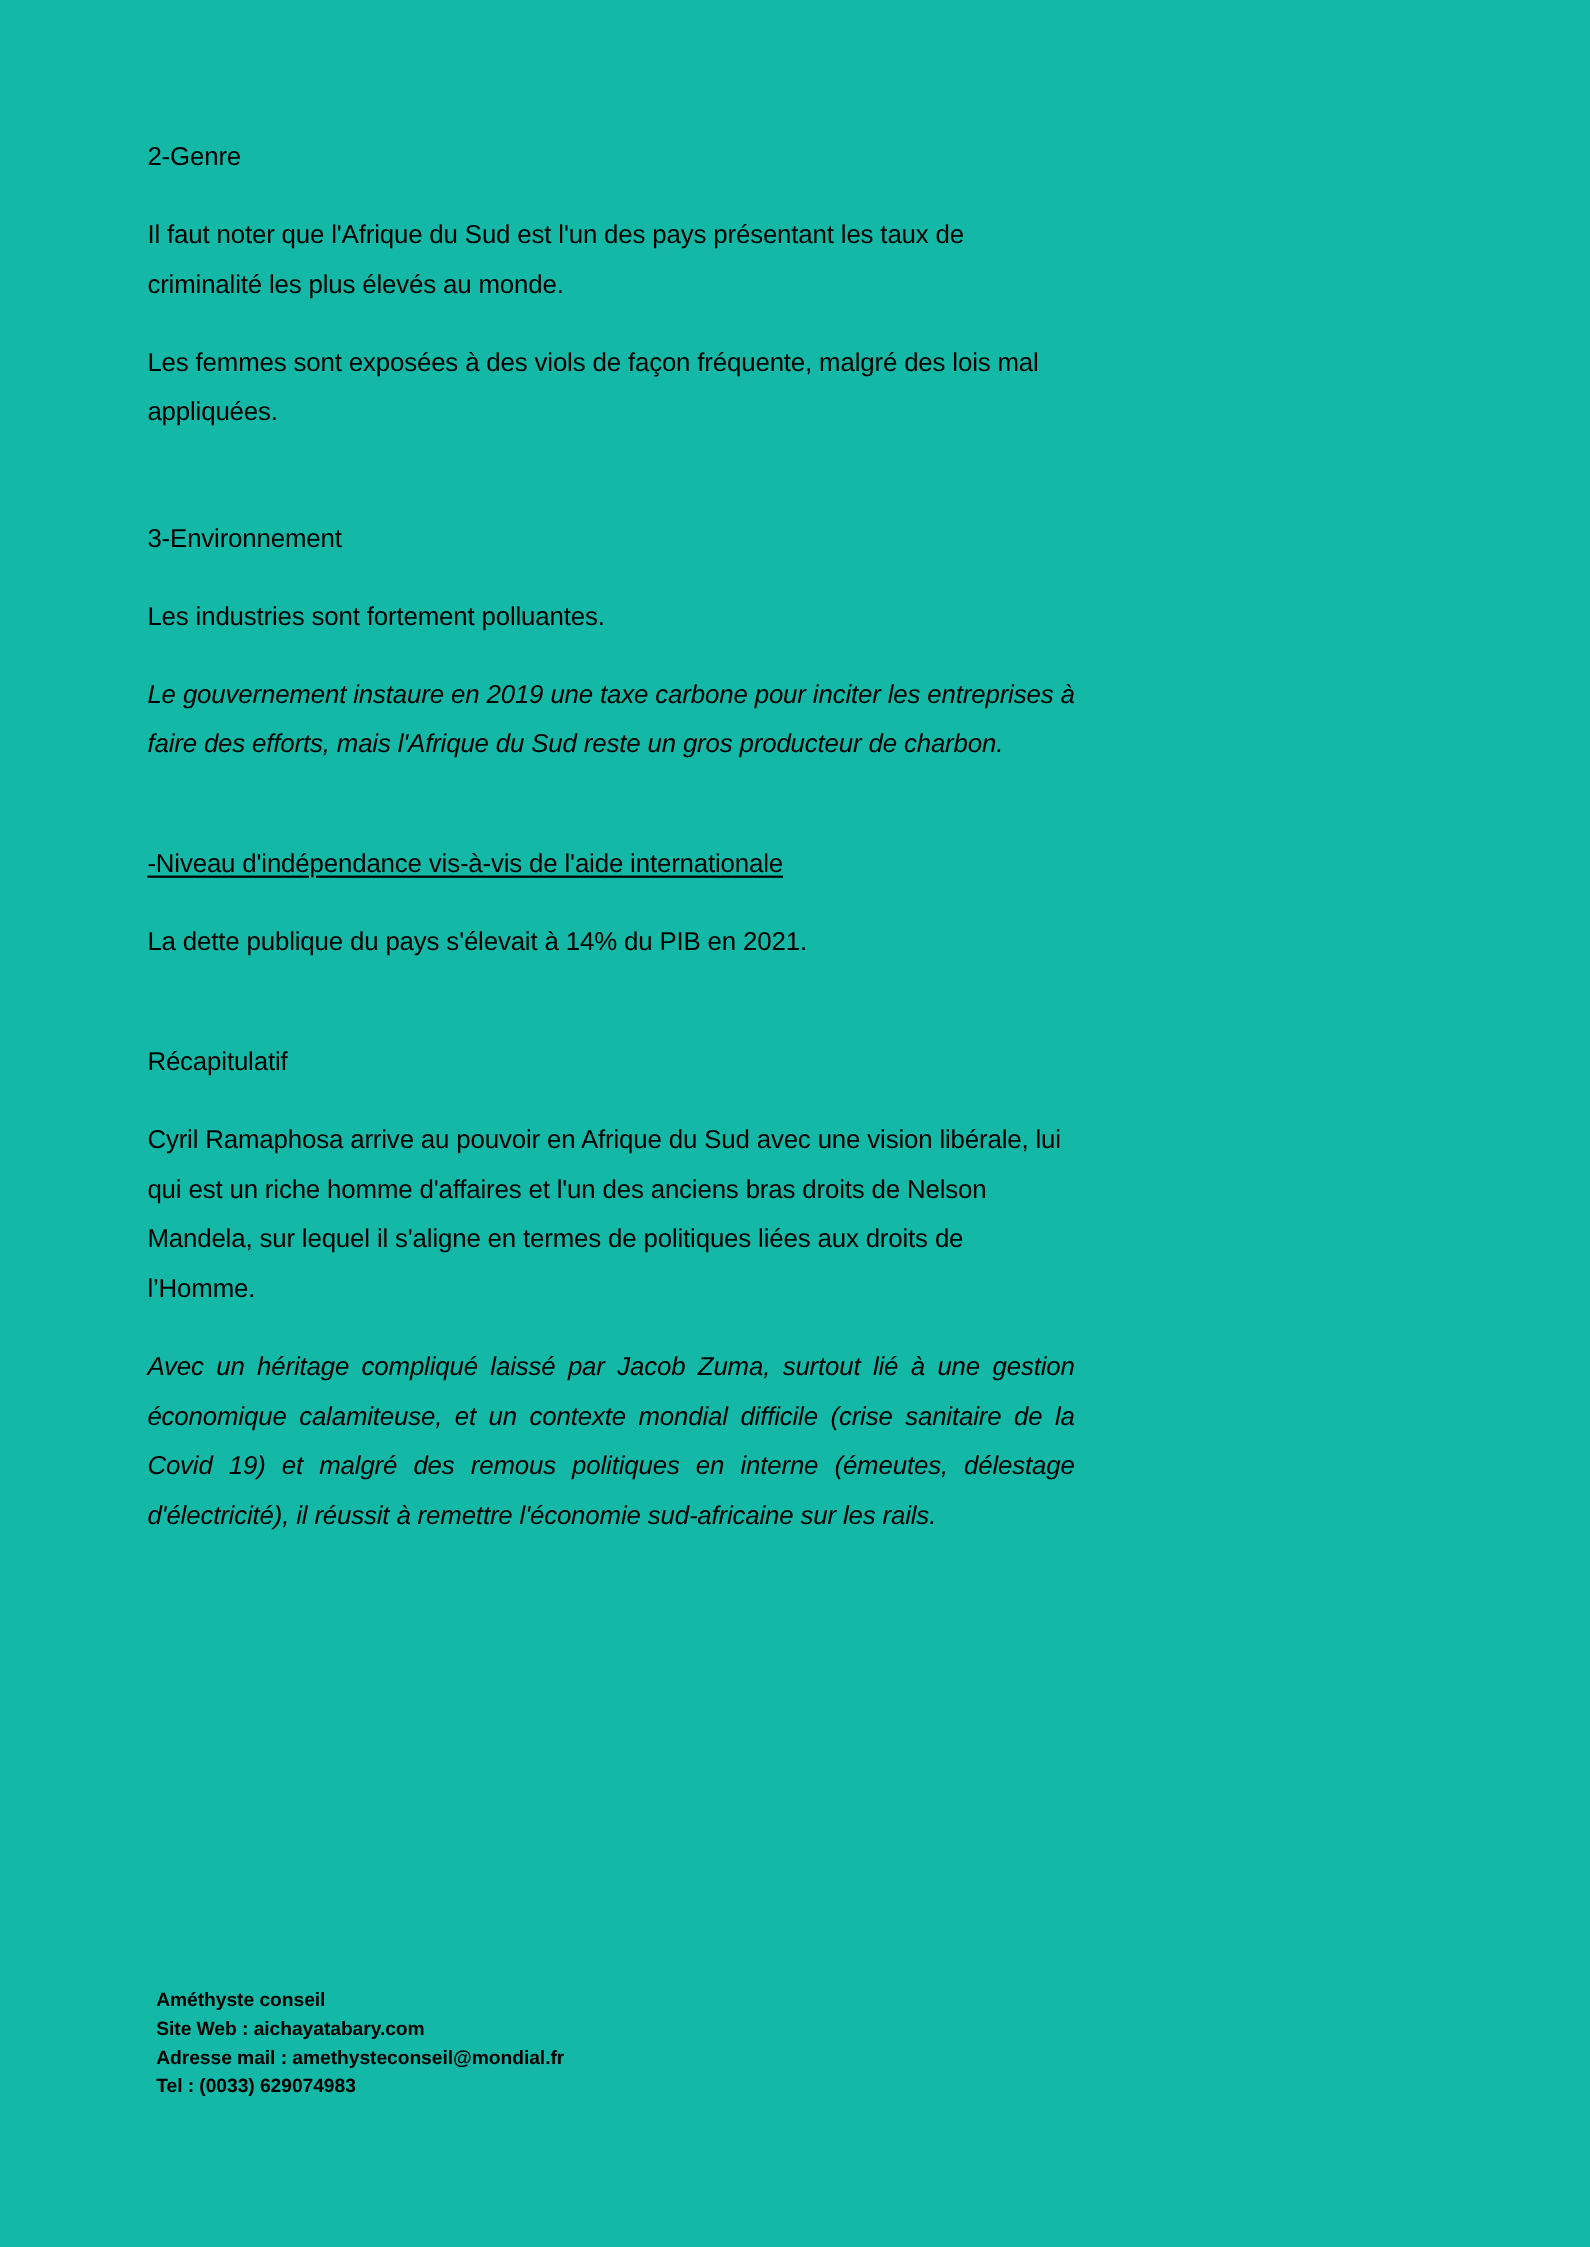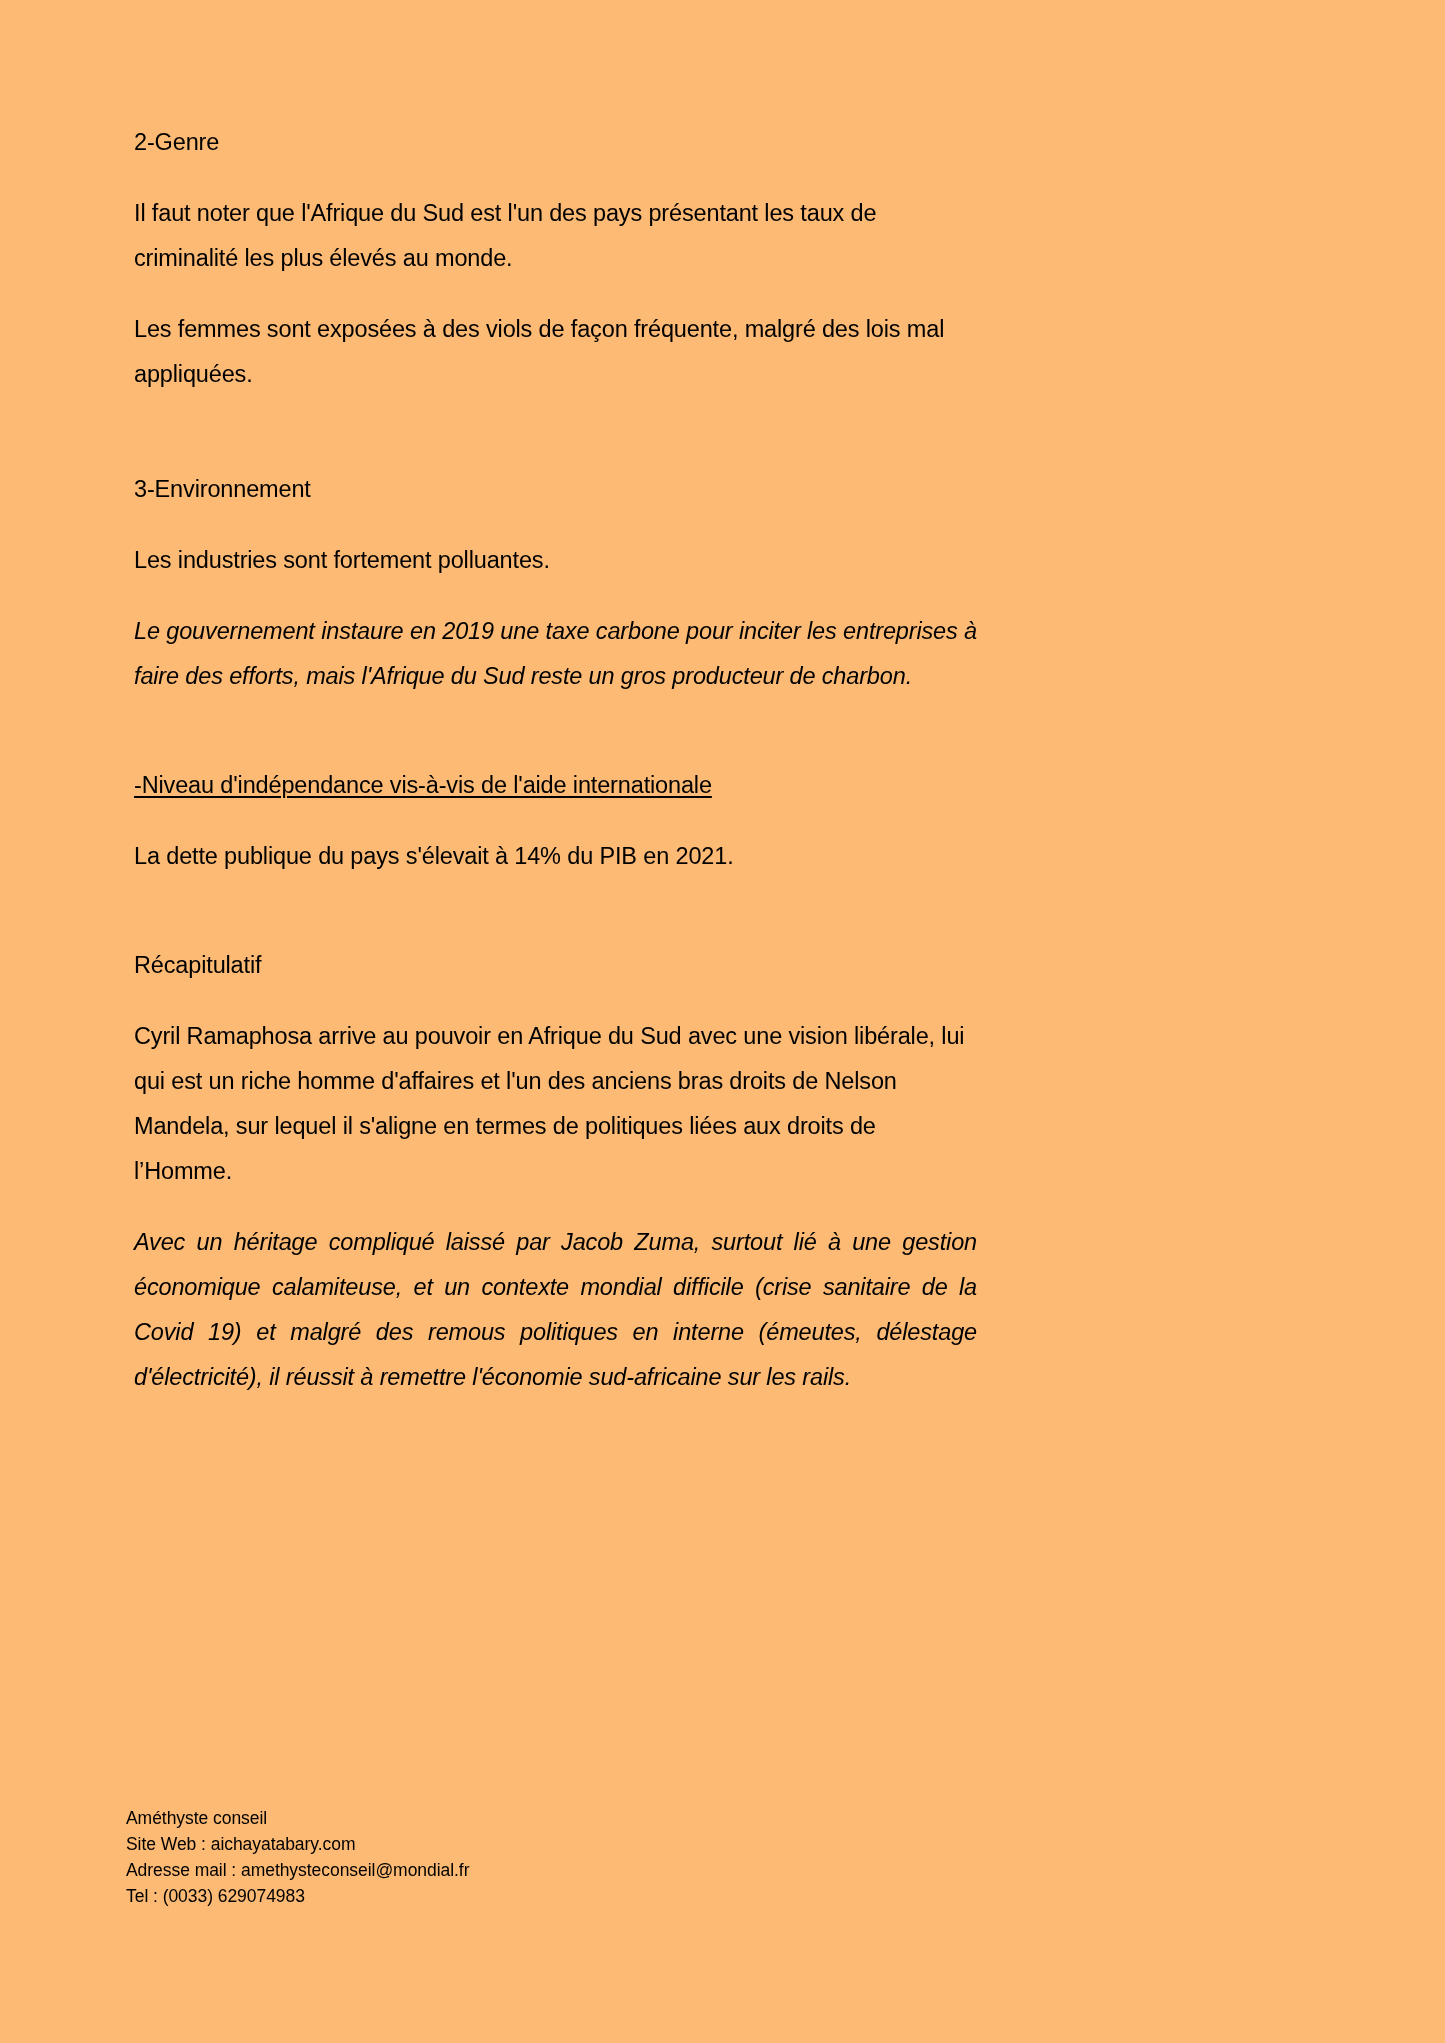--- a/index.html
+++ b/index.html
@@ -8,21 +8,21 @@
     background: #ffffff;
   }
   body {
     font-family: "Liberation Sans", sans-serif;
     color: #000000;
   }
   .page {
     position: relative;
     width: 1445px;
     height: 2043px;
-    background: #fdba74;
+    background: #14b8a6;
     overflow: hidden;
     box-sizing: border-box;
   }
   .content {
     position: absolute;
     left: 134px;
     top: 120px;
     width: 843px;
   }
   .para {
@@ -48,23 +48,24 @@
   .heading.underline {
     text-decoration: underline;
     text-underline-offset: 3px;
     display: inline-block;
   }
   .spacer-lg { height: 44px; }
   .spacer-md { height: 38px; }
 
   .footer {
     position: absolute;
-    left: 126px;
+    left: 142px;
     top: 1805px;
     width: 843px;
+    font-weight: bold;
   }
   .footer-line {
     font-size: 17.5px;
     line-height: 26px;
     margin: 0;
     letter-spacing: -0.05px;
     color: #000000;
   }
 </style>
 </head>

